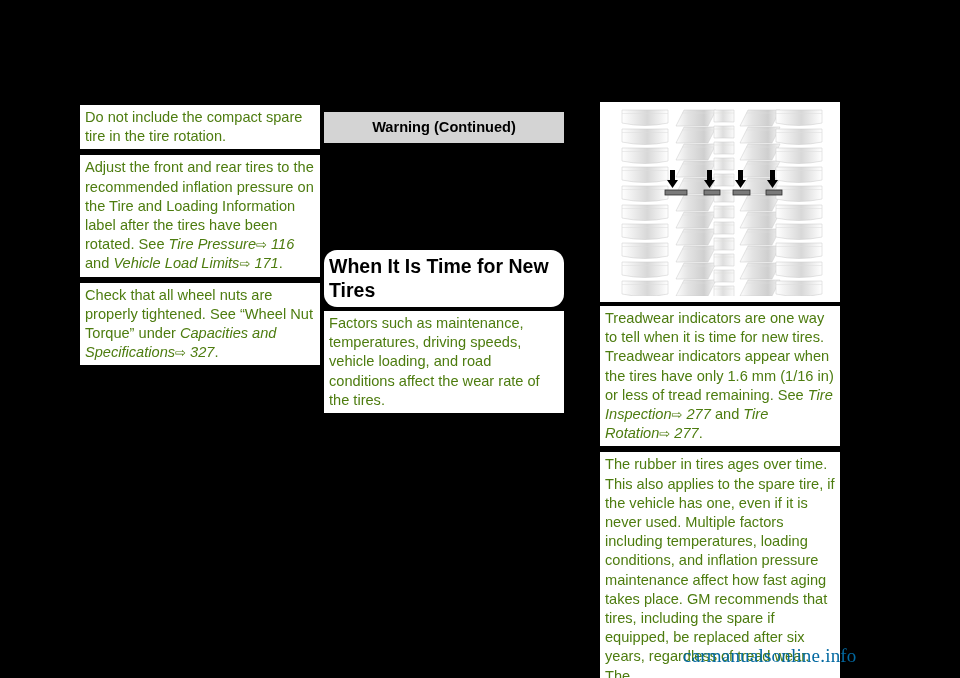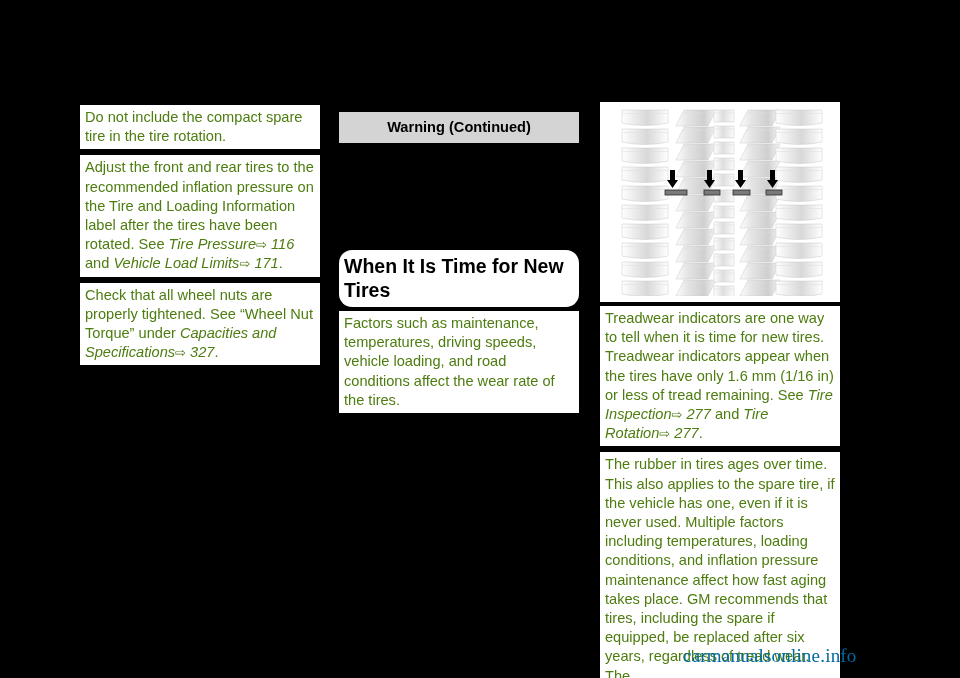--- a/index.html
+++ b/index.html
@@ -21,21 +21,21 @@
     background: #000000;
   }
 
   
   .col {
     position: absolute;
     top: 0;
     width: 240px;
   }
   .col-left   { left: 80px;  }
-  .col-mid    { left: 339px; }
+  .col-mid    { left: 324px; }
   .col-right  { left: 600px; }
 
   
   .block {
     background: #ffffff;
     color: #4d7c0f;
     font-size: 14.6px;
     line-height: 19.2px;
     padding: 3px 5px 3px 5px;
     box-sizing: border-box;

